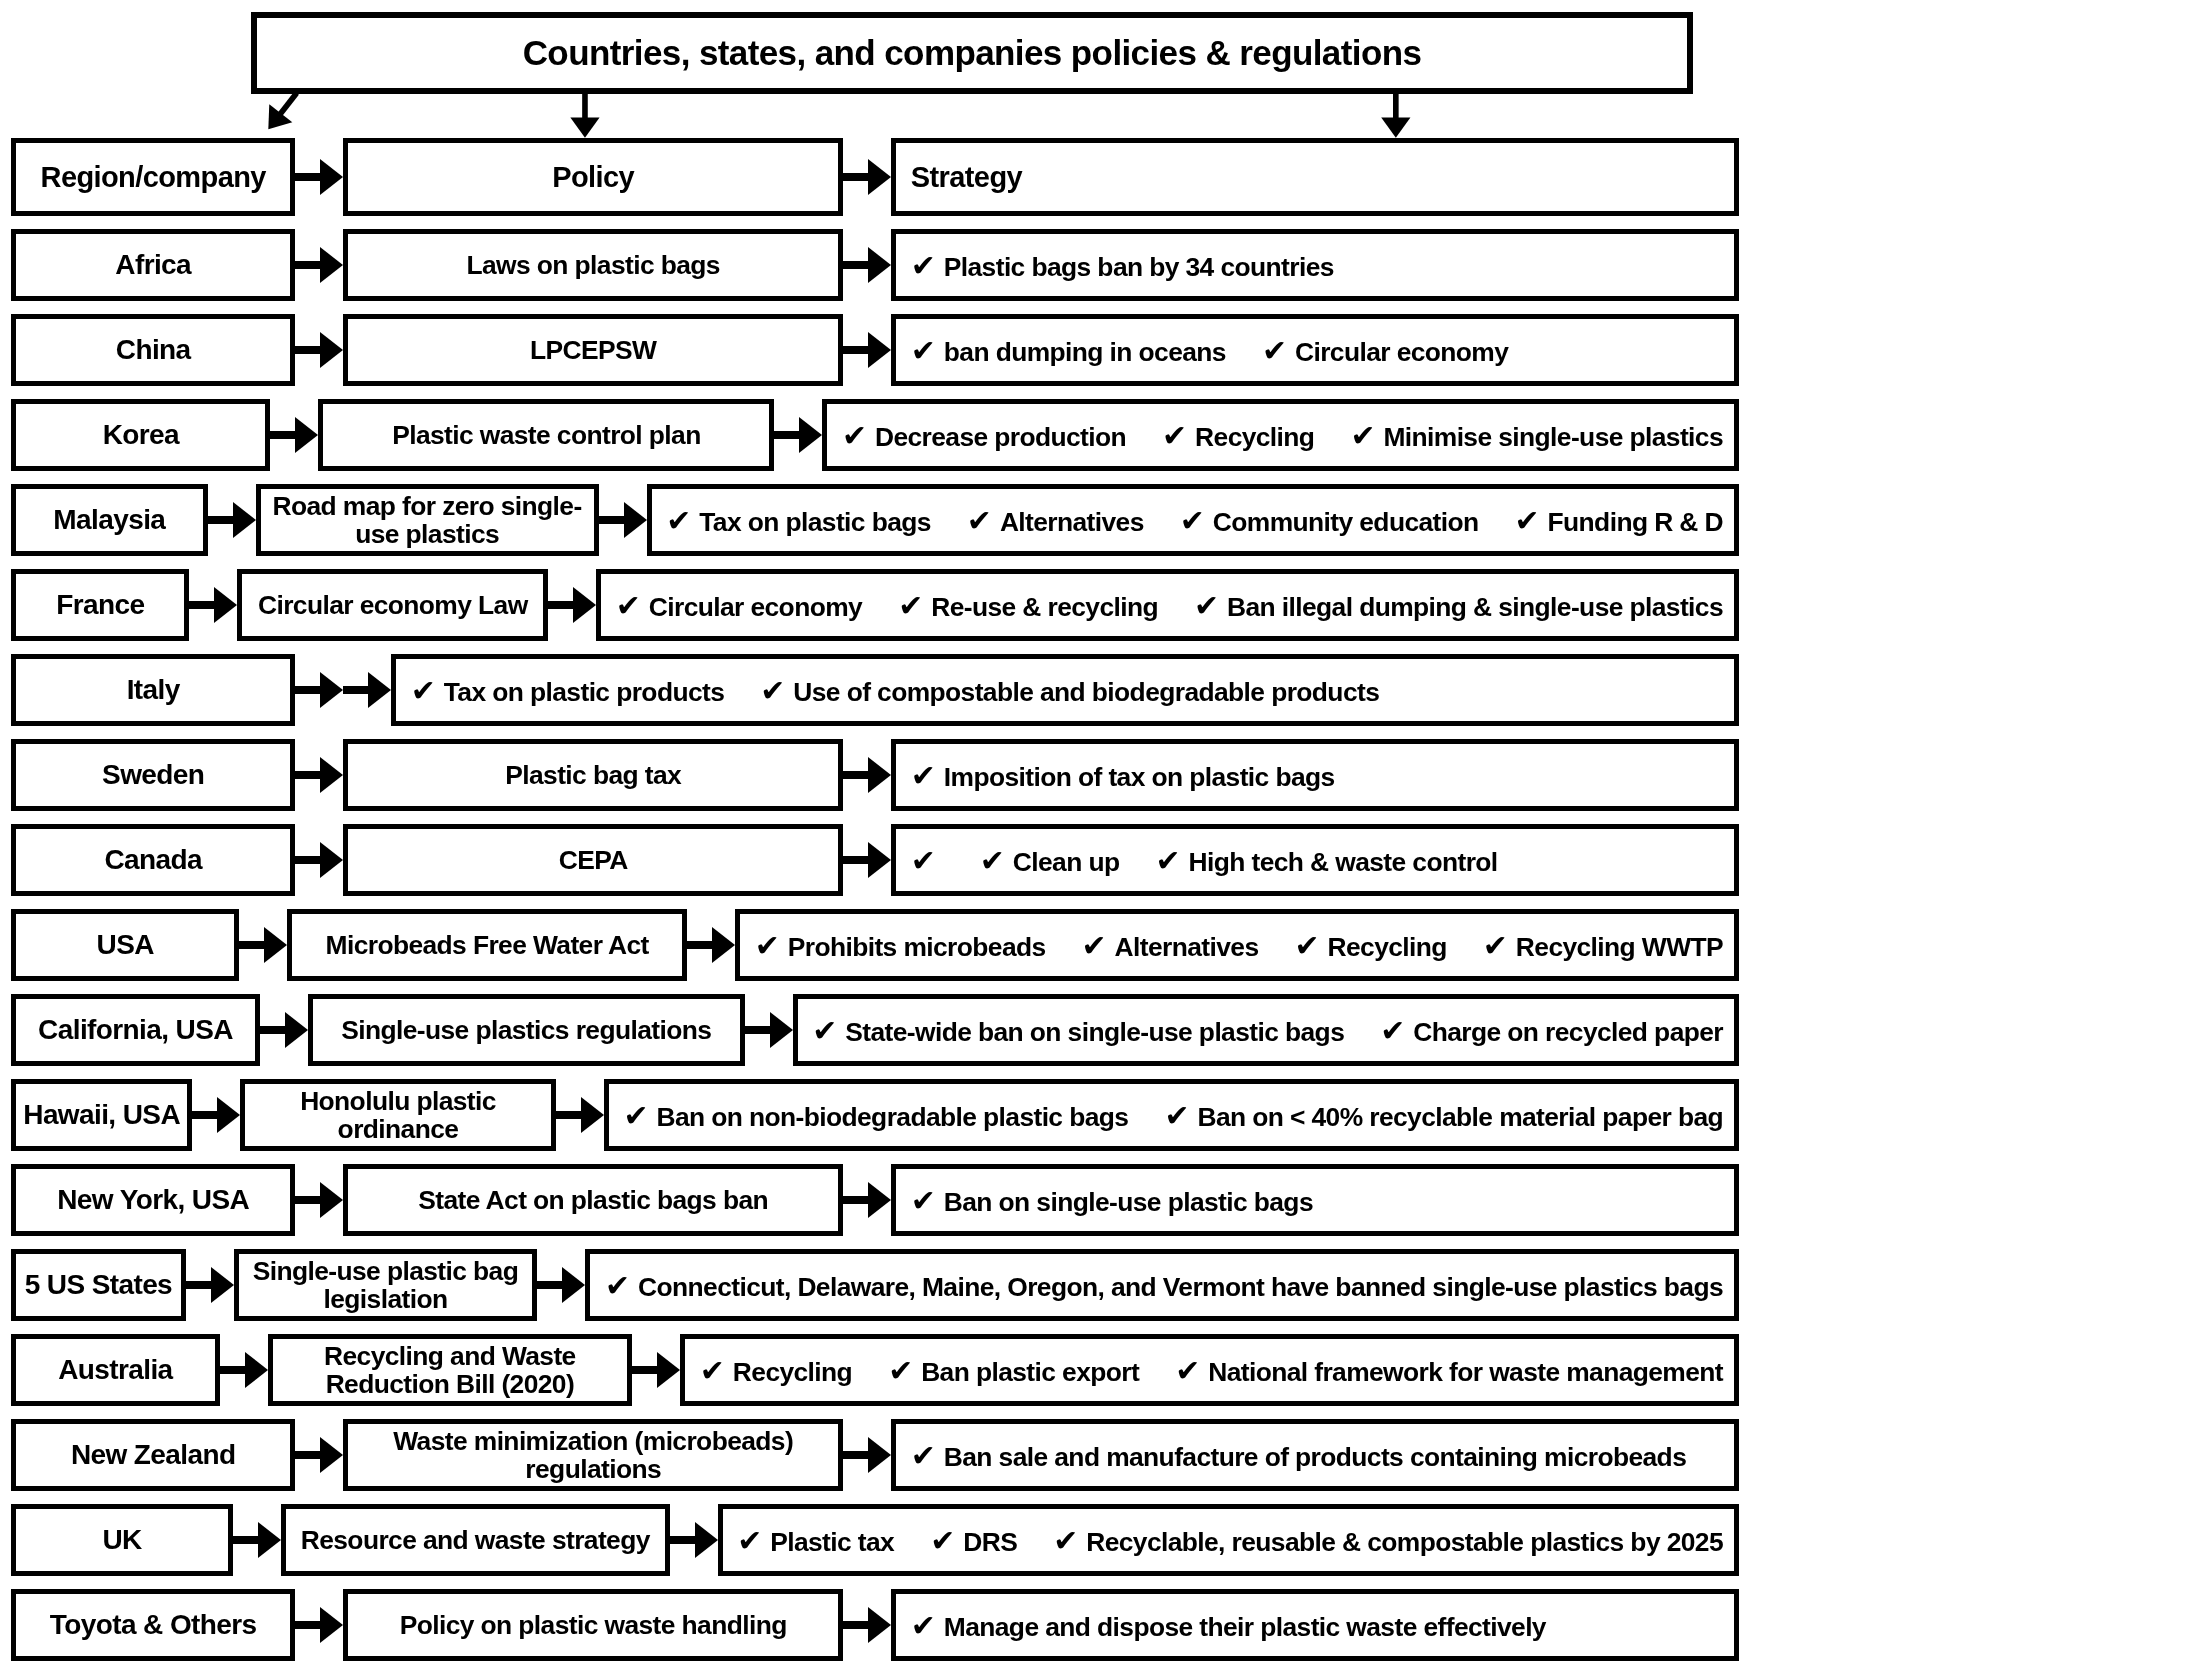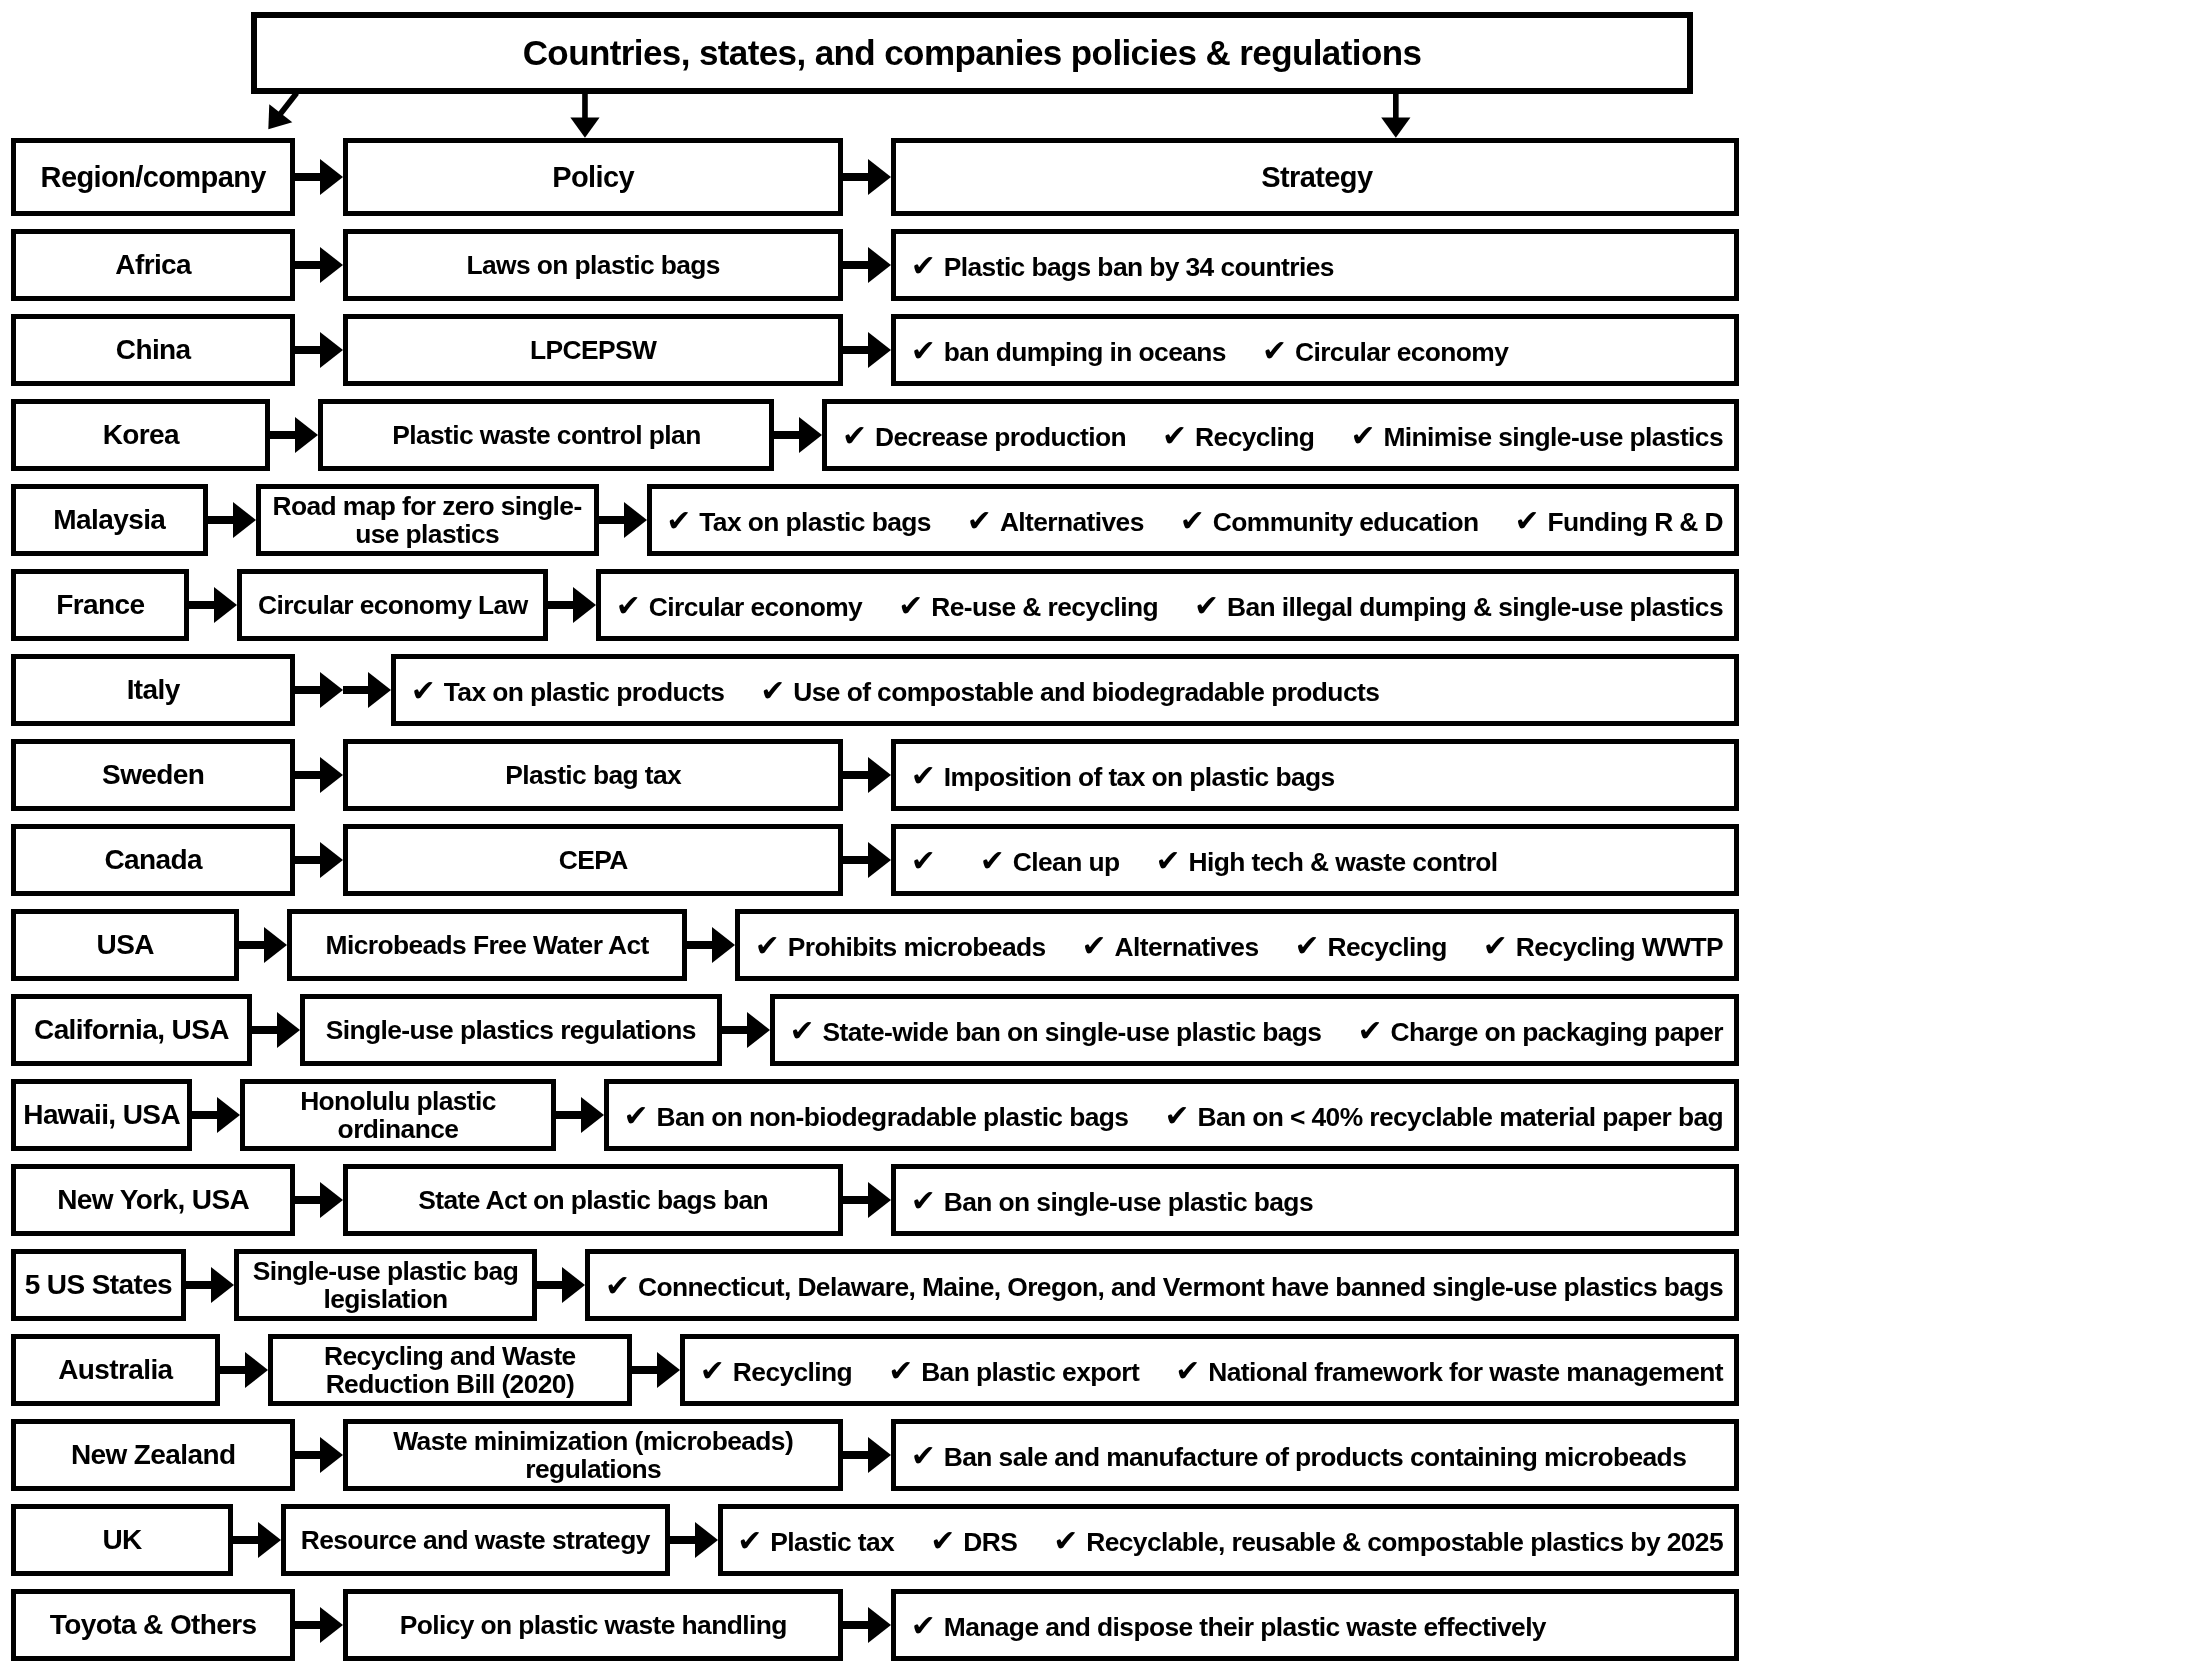--- a/index.html
+++ b/index.html
@@ -152,21 +152,21 @@
         <span class="stem"></span>
           <span class="head"></span>
       </div>
       <div class="box policy">
         <span class="header-label">Policy</span>
       </div>
       <div class="harrow">
         <span class="stem"></span>
           <span class="head"></span>
       </div>
-      <div class="box strategy" style="justify-content:center;">
+      <div class="box strategy" style="">
         <span class="header-label">Strategy</span>
       </div>
     </div>
 
   <div class="row">
     <div class="box region">
       <span class="region-label">Africa</span>
     </div>
     <div class="harrow">
       <span class="stem"></span>
@@ -457,21 +457,21 @@
           <span class="head"></span>
     </div>
     <div class="box strategy">
       <div class="strategy-items">
             <span class="sitem">
               <span class="check">✔</span>
               <span class="stext">State-wide ban on single-use plastic bags</span>
             </span>
             <span class="sitem">
               <span class="check">✔</span>
-              <span class="stext">Charge on packaging paper</span>
+              <span class="stext">Charge on recycled paper</span>
             </span>
           </div>
     </div>
   </div>
 
   <div class="row">
     <div class="box region">
       <span class="region-label">Hawaii, USA</span>
     </div>
     <div class="harrow">

